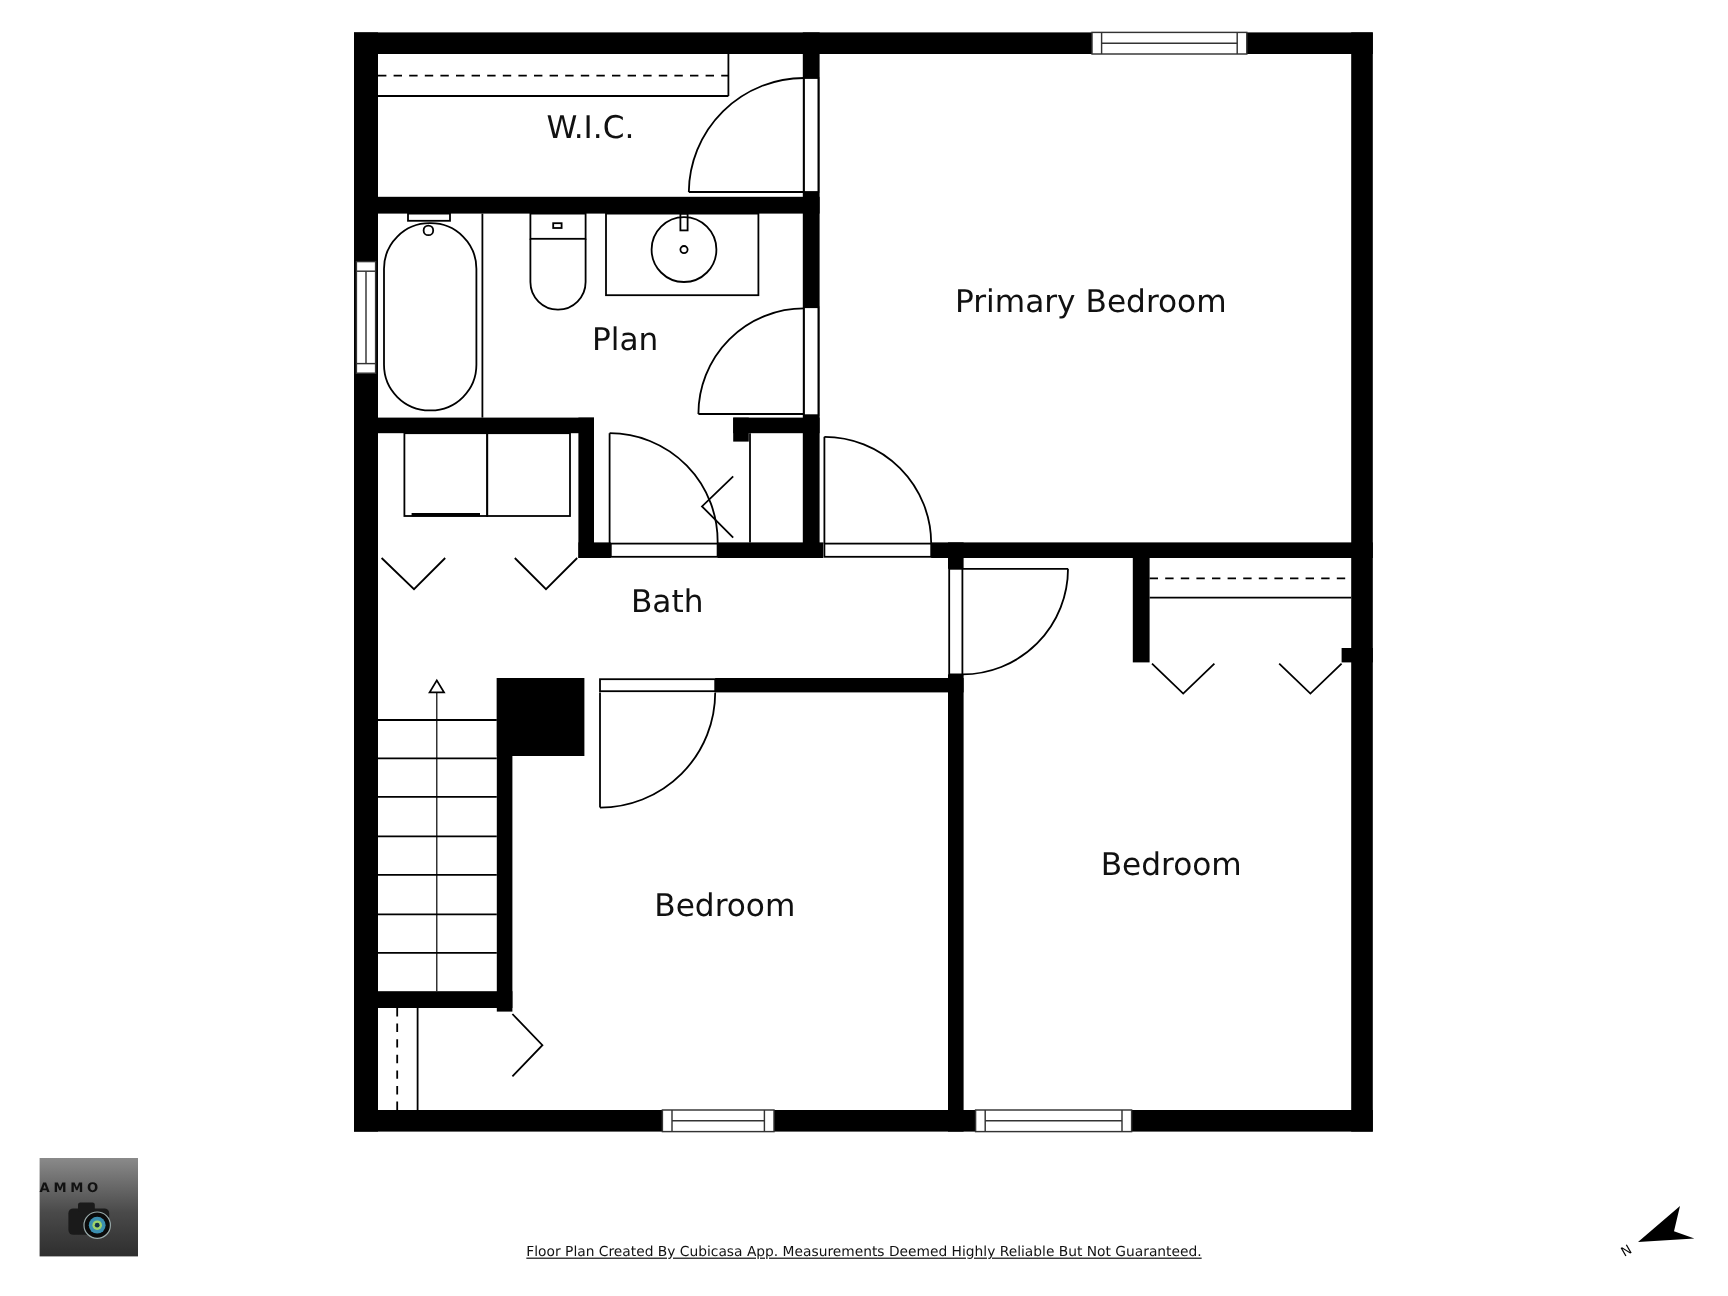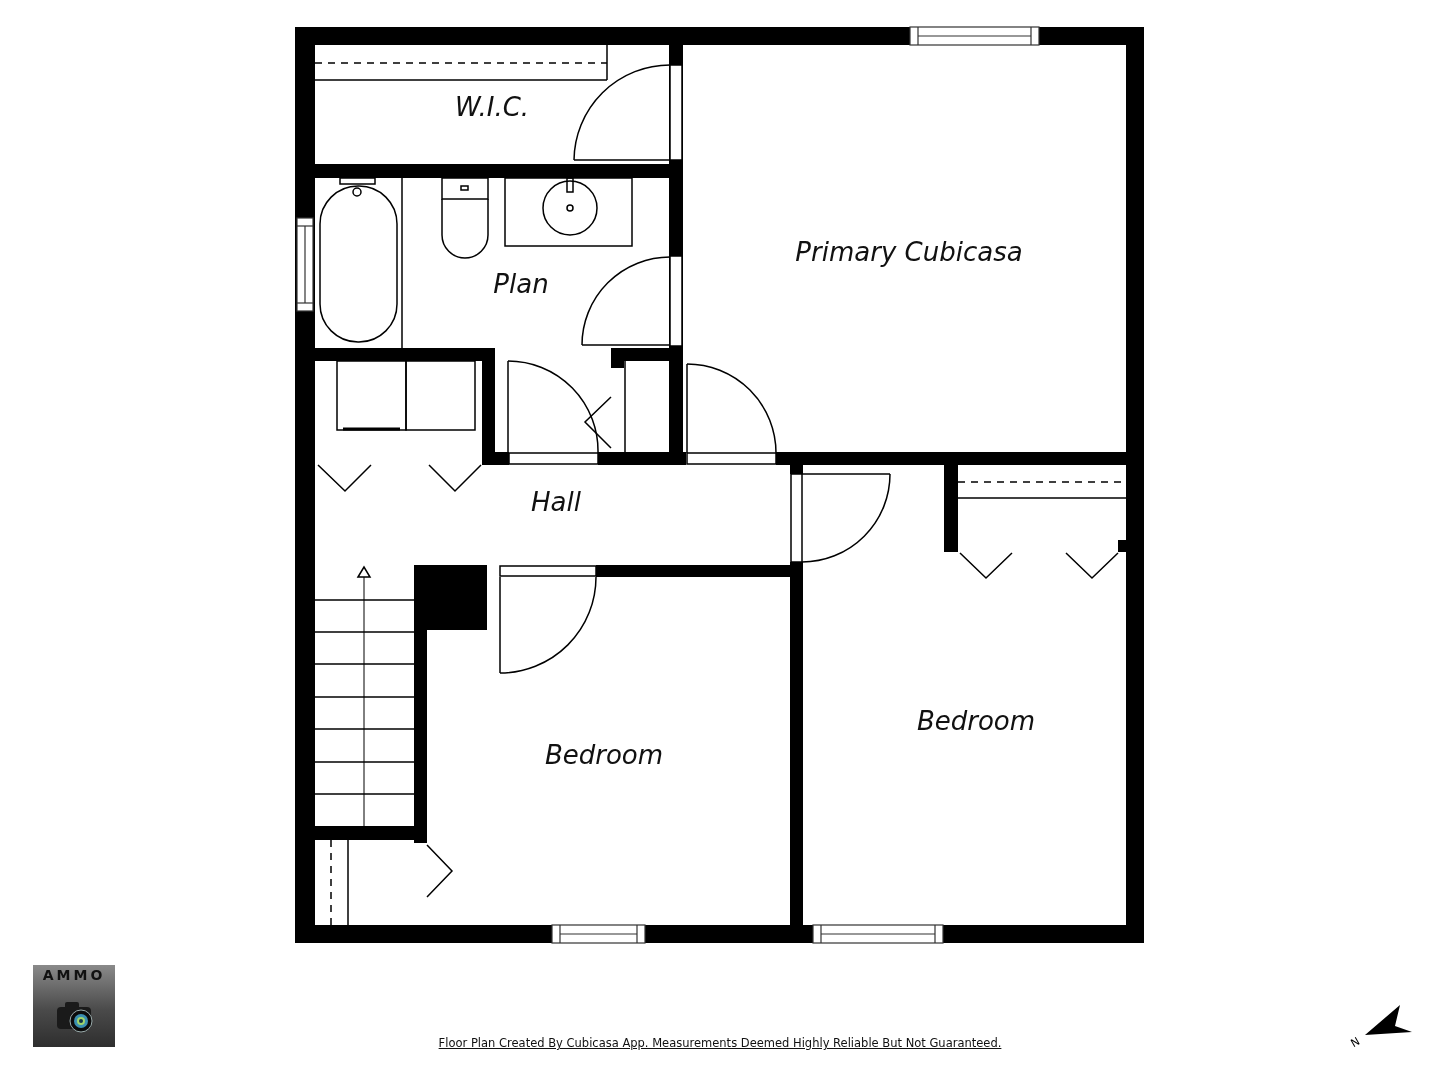--- a/index.html
+++ b/index.html
@@ -1,21 +1,21 @@
 <!DOCTYPE html>
 <html><head>
   <meta charset="utf-8">
   <style>
     html, body { margin: 0; padding: 0; background: #ffffff; }
     body { width: 1440px; height: 1080px; position: relative; overflow: hidden; font-family: "DejaVu Sans", sans-serif; }
     #plan { position: absolute; left: 0; top: 0; }
-    .room-label { position: absolute; font-family: "DejaVu Sans", sans-serif; font-size: 26px; color: #111; white-space: nowrap; transform: translate(-50%, -50%); font-style: italic; }
+    .room-label { position: absolute; font-family: "DejaVu Sans", sans-serif; font-size: 26px; color: #111; white-space: nowrap; transform: translate(-50%, -50%); }
     #footer-note { position: absolute; left: 720px; top: 1043px; transform: translate(-50%, -50%); font-family: "DejaVu Sans", sans-serif; font-size: 11.5px; color: #111; white-space: nowrap; text-decoration: underline; }
     #logo { position: absolute; left: 33px; top: 965px; width: 82px; height: 82px; background: linear-gradient(180deg, #8a8a8a 0%, #4a4a4a 55%, #2e2e2e 100%); }
-    #logo-text { position: absolute; left: 0; right: 0; top: 2px; text-align: center; font-family: "DejaVu Sans", sans-serif; font-weight: bold; font-size: 14px; letter-spacing: 3px; color: #111; }
+    #logo-text { position: absolute; left: 0; right: 0; top: 18px; font-family: "DejaVu Sans", sans-serif; font-weight: bold; font-size: 11px; letter-spacing: 3px; color: #111; }
     #logo-camera { position: absolute; left: 22px; top: 34px; }
     #compass { position: absolute; left: 1345px; top: 1000px; }
   </style>
 </head>
 <body>
 
 <svg id="plan" width="1440" height="1080" viewBox="0 0 1440 1080" xmlns="http://www.w3.org/2000/svg">
 
   <g fill="#000">
 
@@ -147,22 +147,22 @@
     <polygon points="358,577 364,567 370,577" fill="#fff"></polygon>
 
     <line x1="348" y1="840" x2="348" y2="925"></line>
     <line x1="331" y1="840" x2="331" y2="925" stroke-dasharray="7,6"></line>
     <polyline points="427,845 452,871 427,897"></polyline>
   </g>
 </svg>
 
 <div class="room-label" style="left:492px; top:107px;">W.I.C.</div>
 <div class="room-label" style="left:521px; top:284px;">Plan</div>
-<div class="room-label" style="left:909px; top:252px;">Primary Cubicasa</div>
-<div class="room-label" style="left:556px; top:502px;">Hall</div>
+<div class="room-label" style="left:909px; top:252px;">Primary Bedroom</div>
+<div class="room-label" style="left:556px; top:502px;">Bath</div>
 <div class="room-label" style="left:604px; top:755px;">Bedroom</div>
 <div class="room-label" style="left:976px; top:721px;">Bedroom</div>
 
 <div id="logo">
   <div id="logo-text">AMMO</div>
   <svg id="logo-camera" width="40" height="36" viewBox="0 0 40 36">
     <rect x="2" y="8" width="34" height="22" rx="4" fill="#1a1a1a"></rect>
     <rect x="10" y="3" width="14" height="8" rx="2" fill="#1a1a1a"></rect>
     <circle cx="26" cy="22" r="11" fill="#0b0b0b" stroke="#9aa" stroke-width="1"></circle>
     <circle cx="26" cy="22" r="7" fill="#3b8fb0"></circle>

